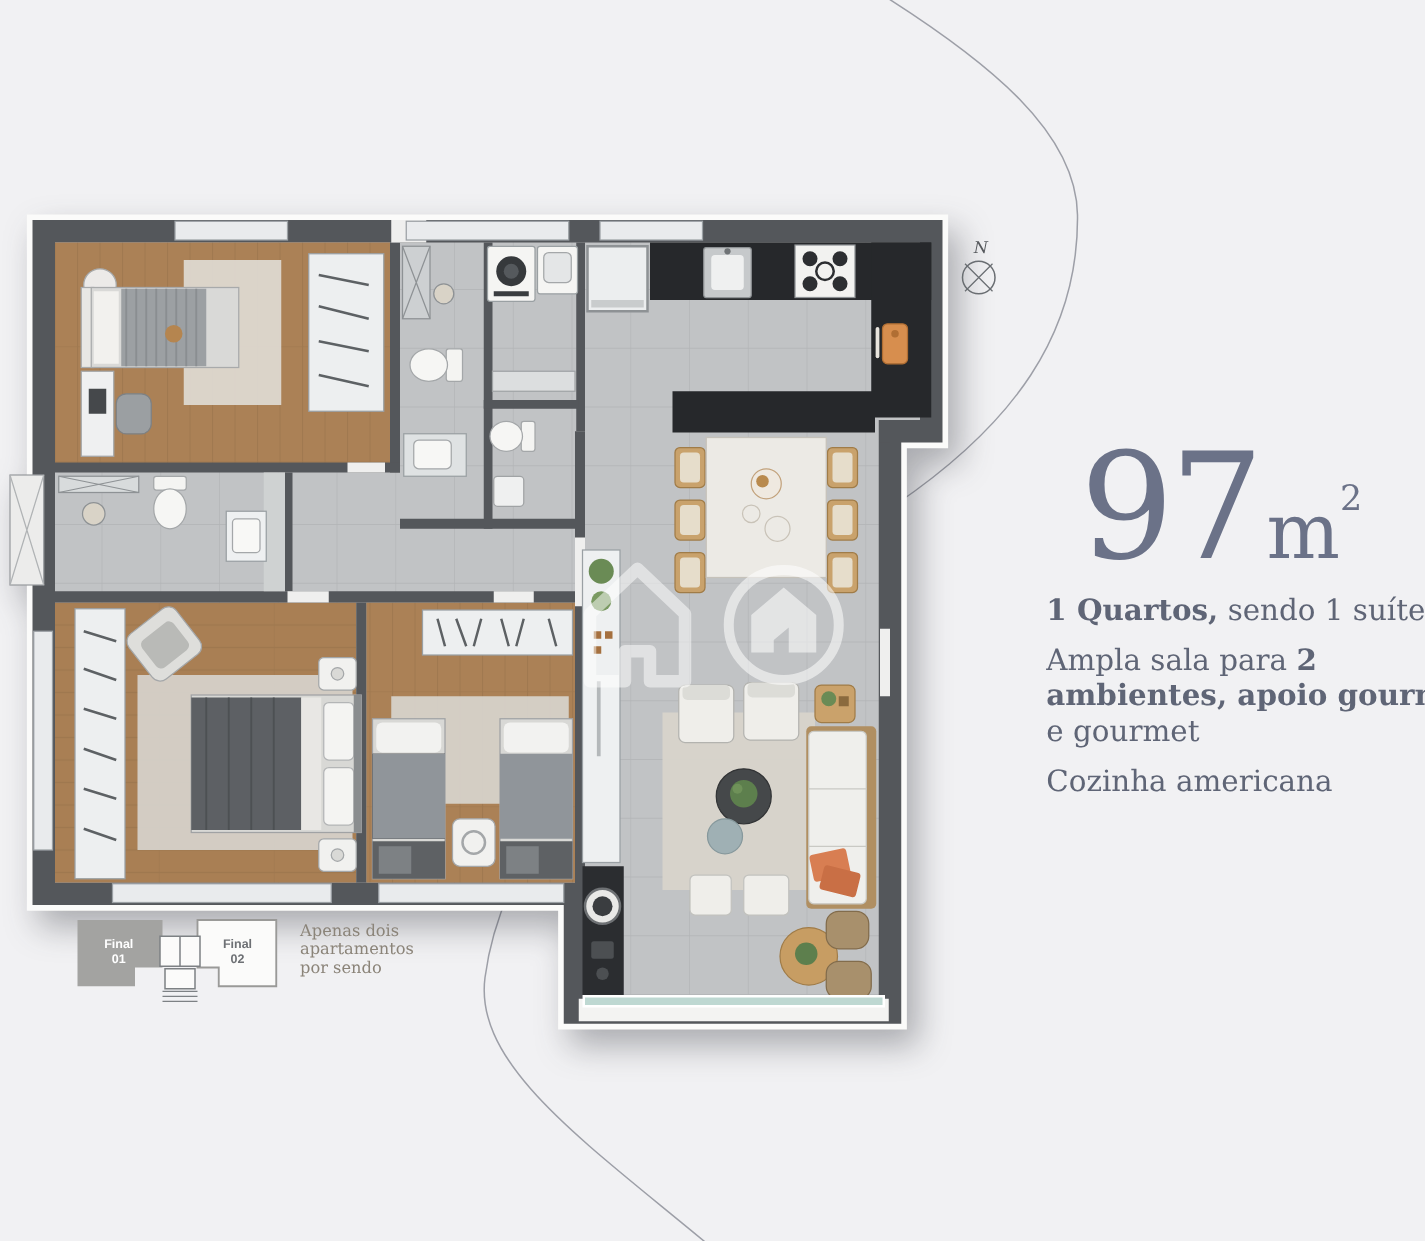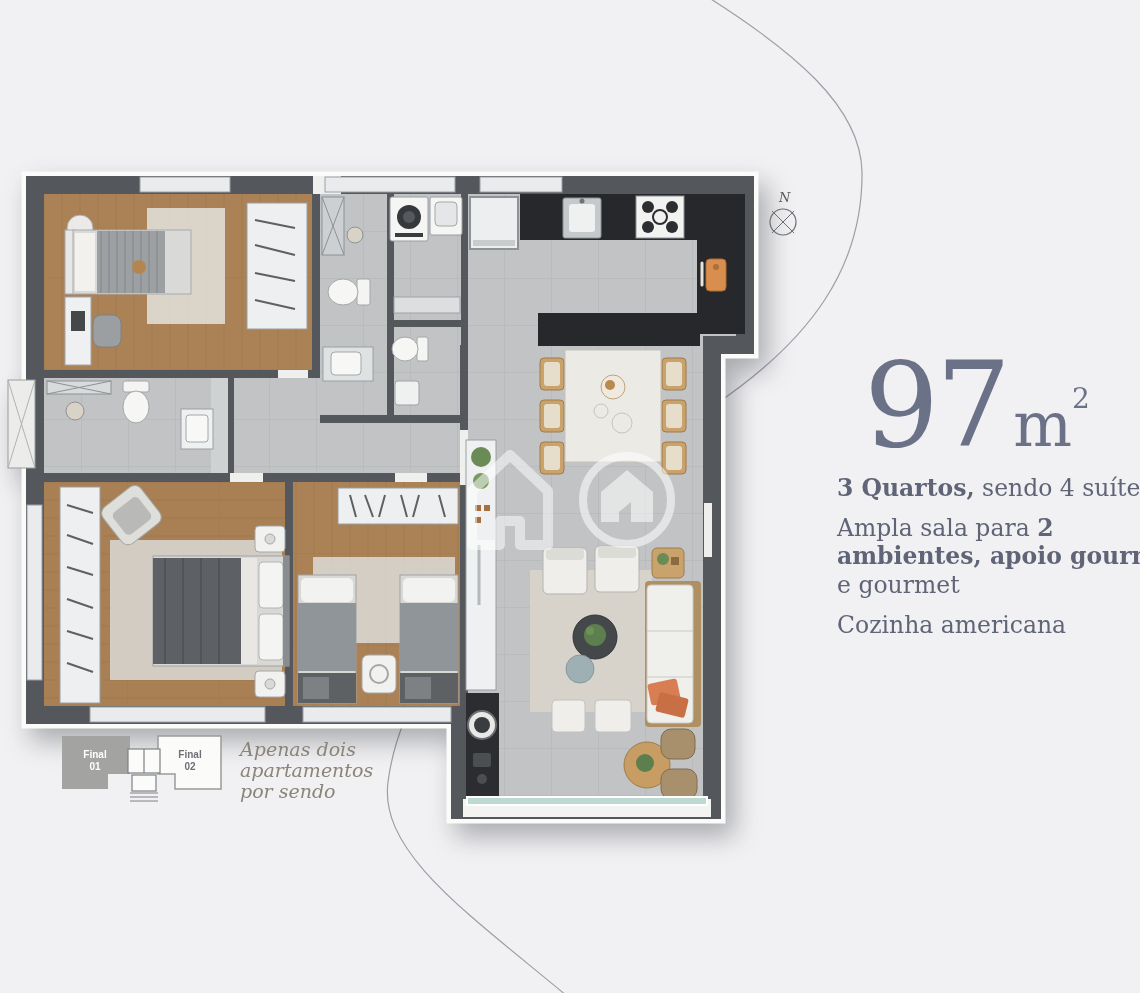--- a/index.html
+++ b/index.html
@@ -18,21 +18,21 @@
   #headline{left:864px;top:346px;z-index:3;color:var(--headline,#6b7288);line-height:1;}
   #headline .big{font-size:118px;letter-spacing:-3px;}
   #headline .unit{font-size:62px;letter-spacing:0;}
   #headline .sup{font-size:28px;vertical-align:38px;}
   
   #features{left:837px;top:474px;width:352px;z-index:3;color:var(--body-text,#5f6576);
     font-size:23.5px;line-height:1.22;display:flex;flex-direction:column;gap:11px;}
   #features b{font-weight:700;}
   
   #keyplan-caption{left:240px;top:739px;width:140px;z-index:3;color:var(--caption,#8b8479);
-    font-size:19px;line-height:1.1;font-style:italic;}
+    font-size:13px;line-height:1.1;}
   
   #compass{left:757px;top:186px;z-index:3;}
   #compass text{font-style:italic;font-size:13px;fill:#55585c;font-family:"DejaVu Serif",serif;}
   
   #keyplan{left:55px;top:727px;z-index:2;}
   #keyplan text{font-family:"Liberation Sans","DejaVu Sans",sans-serif;font-weight:700;font-size:10px;}
 </style>
 </head>
 <body>
 
@@ -350,21 +350,21 @@
   </g>
 </svg>
 </div>
 
 <div id="headline" class="abs">
   <span class="big">97</span>
   <span class="unit">m</span><span class="sup">2</span>
 </div>
 
 <div id="features" class="abs">
-  <div><b>3 Quartos,</b><span> sendo 4 suíte</span></div>
+  <div><b>1 Quartos,</b><span> sendo 1 suíte</span></div>
   <div><span>Ampla sala para </span><b>2 ambientes, apoio gourmet</b><span> e gourmet</span></div>
   <div><span>Cozinha americana</span></div>
 </div>
 
 <svg id="compass" class="abs" width="56" height="58" viewBox="0 0 56 58">
   <text x="22" y="16">N</text>
   <circle cx="26" cy="36" r="13" fill="none" stroke="#6a6e72" stroke-width="1.2"></circle>
   <path d="M15,25 L37,47 M37,25 L15,47" stroke="#6a6e72" stroke-width="1"></path>
 </svg>
 

